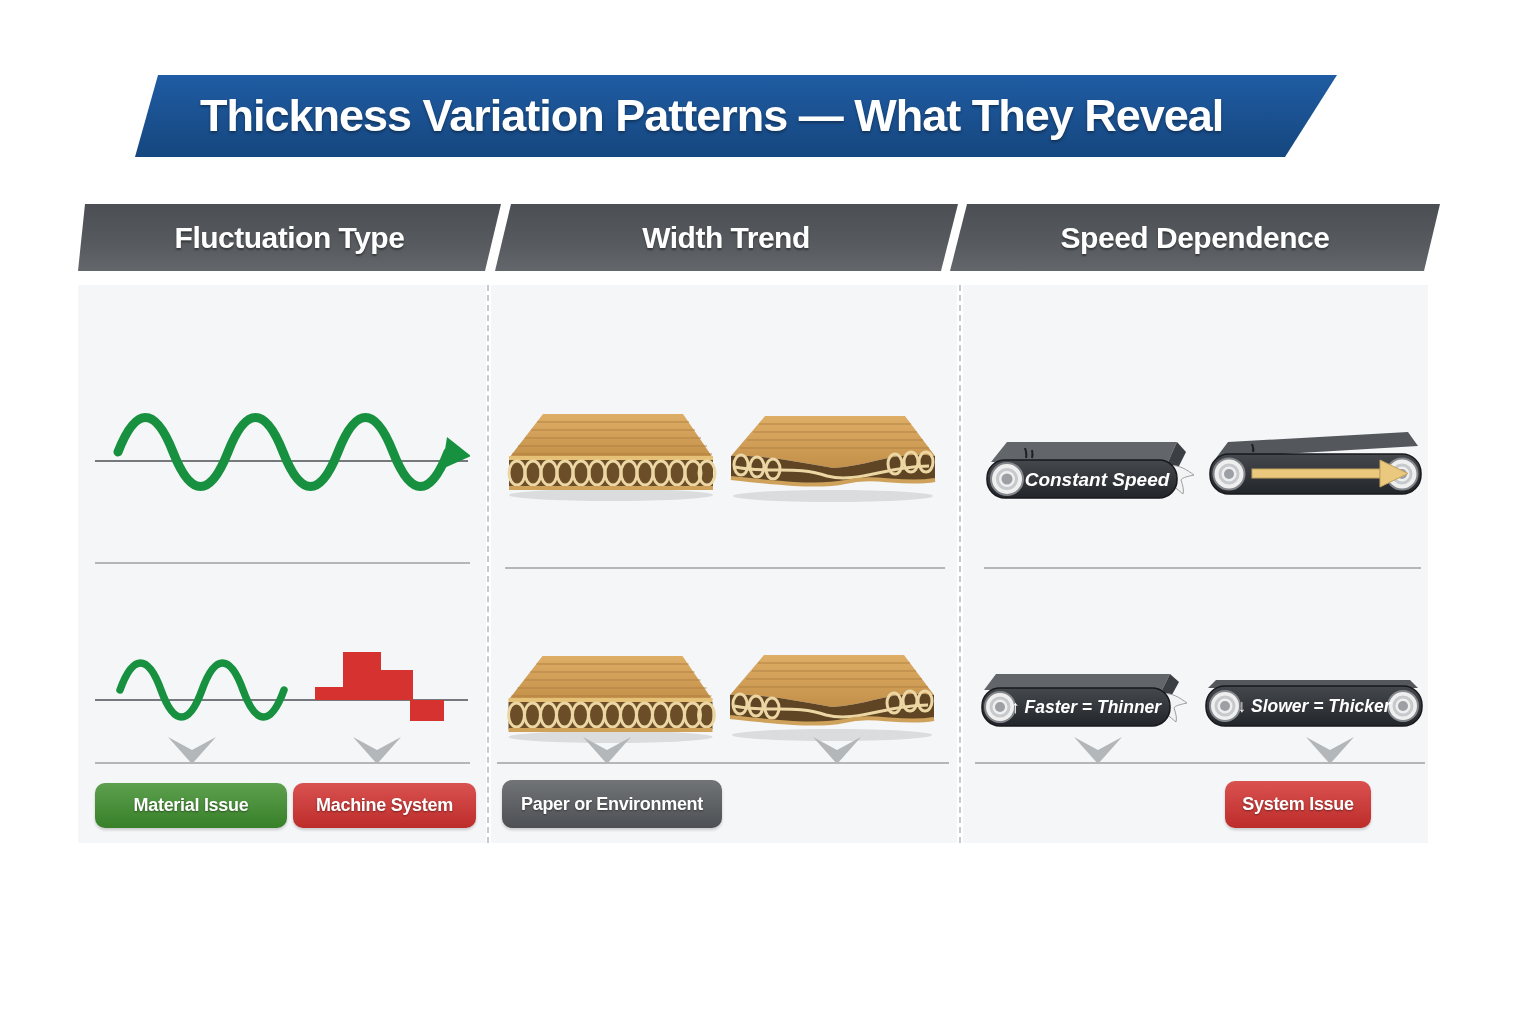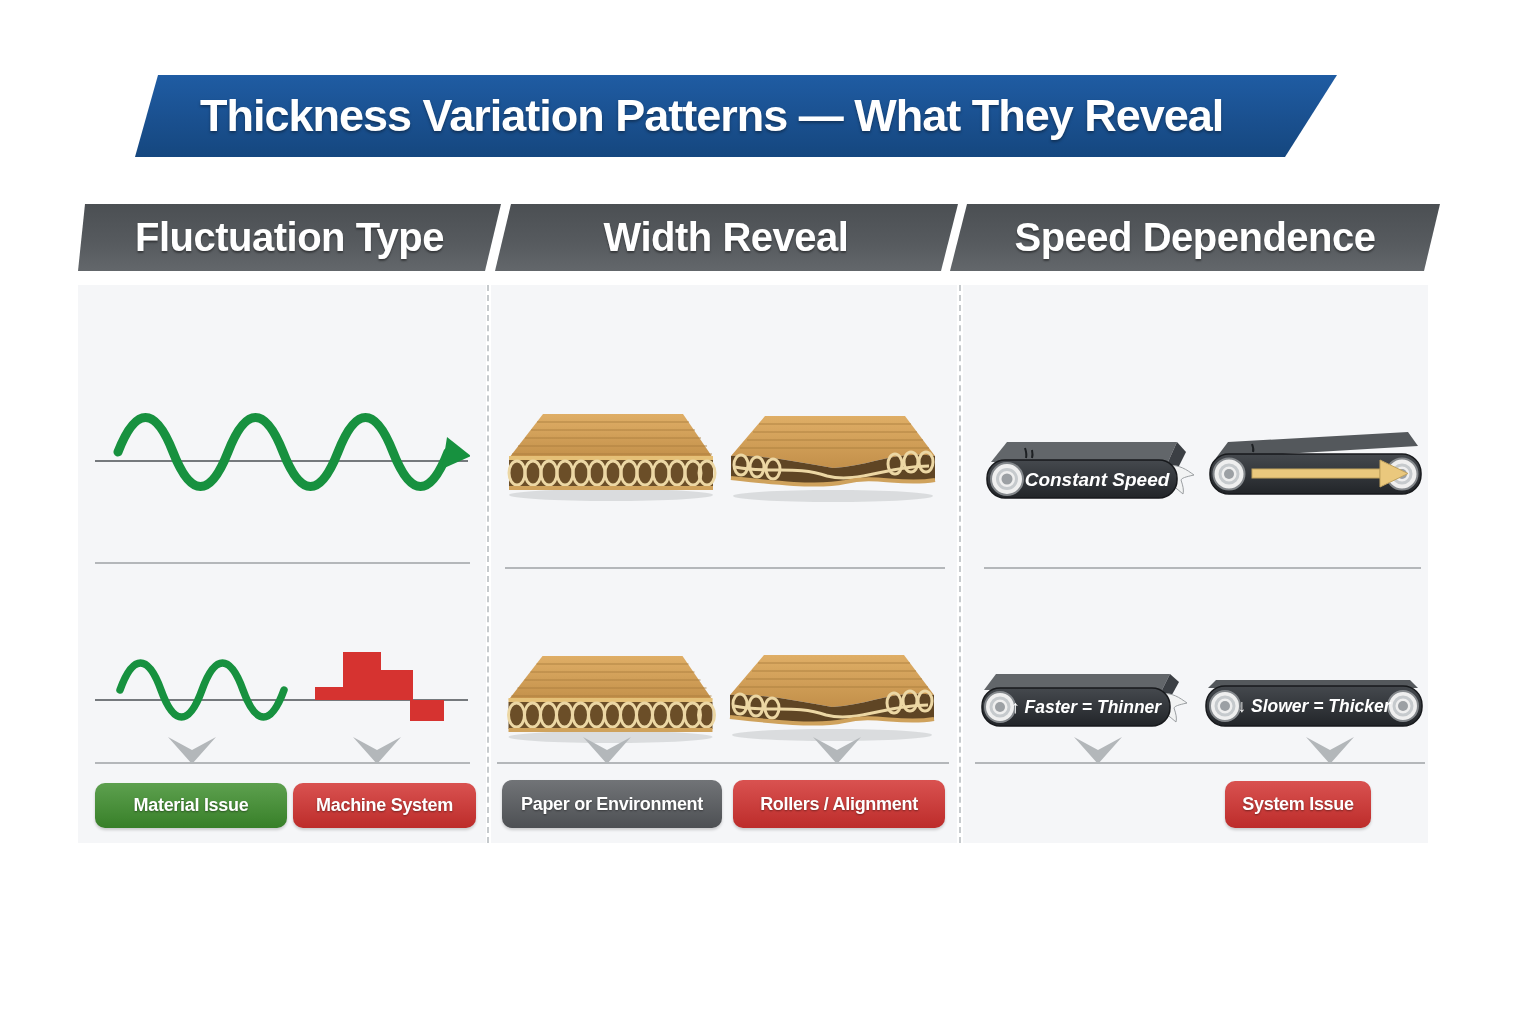--- a/index.html
+++ b/index.html
@@ -15,21 +15,21 @@
   }
   .banner .t{
     position:absolute;left:65px;top:0;width:1080px;height:82px;line-height:82px;
     color:#ffffff;font-size:45px;font-weight:700;letter-spacing:-1px;
     text-shadow:0 2px 3px rgba(0,0,0,.35);white-space:nowrap;
   }
   
   .hdr{
     position:absolute;top:204px;height:67px;
     background:linear-gradient(180deg,#4b4f53 0%,#575b5f 60%,#63676b 100%);
-    color:#fff;font-size:40px;font-weight:700;letter-spacing:-0.5px;
+    color:#fff;font-size:30px;font-weight:700;letter-spacing:-0.5px;
     display:flex;align-items:center;justify-content:center;
     text-shadow:0 2px 2px rgba(0,0,0,.4);
   }
   #hdr1{left:78px;width:423px;clip-path:polygon(7px 0,423px 0,407px 67px,0 67px);}
   #hdr2{left:494px;width:464px;clip-path:polygon(17px 0,464px 0,447px 67px,1px 67px);}
   #hdr3{left:950px;width:490px;clip-path:polygon(17px 0,490px 0,474px 67px,0 67px);}
   
   .panel{position:absolute;top:285px;height:558px;background:#f5f6f8;}
   #panel1{left:78px;width:408px;}
   #panel2{left:491px;width:466px;}
@@ -54,21 +54,21 @@
 </head>
 <body>
 
 <div id="stage">
 
   <div class="banner">
     <div class="t">Thickness Variation Patterns — What They Reveal</div>
   </div>
 
   <div class="hdr" id="hdr1">Fluctuation Type</div>
-  <div class="hdr" id="hdr2">Width Reveal</div>
+  <div class="hdr" id="hdr2">Width Trend</div>
   <div class="hdr" id="hdr3">Speed Dependence</div>
 
   <div class="panel" id="panel1"></div>
   <div class="panel" id="panel2"></div>
   <div class="panel" id="panel3"></div>
   <div class="vdash" style="left:487px;"></div>
   <div class="vdash" style="left:959px;"></div>
 
   <div class="hline" style="left:95px;top:562px;width:375px;"></div>
   <div class="hline" style="left:505px;top:567px;width:440px;"></div>
@@ -279,16 +279,15 @@
   <svg class="chev" style="left:1074px;top:737px;" viewBox="0 0 48 27">
       <polygon points="0,0 24,13 48,0 24,27" fill="#b3b7ba"></polygon>
     </svg>
   <svg class="chev" style="left:1306px;top:737px;" viewBox="0 0 48 27">
       <polygon points="0,0 24,13 48,0 24,27" fill="#b3b7ba"></polygon>
     </svg>
 
   <div class="chip" style="left: 95px; top: 783px; width: 192px; height: 45px; background-color: rgb(62, 142, 45);">Material Issue</div>
   <div class="chip" style="left: 293px; top: 783px; width: 183px; height: 45px; background-color: rgb(210, 49, 47);">Machine System</div>
   <div class="chip" style="left: 502px; top: 780px; width: 220px; height: 48px; background-color: rgb(86, 89, 93);">Paper or Environment</div>
-  <div class="chip" style="left: 733px; top: 780px; width: 212px; height: 48px; background-color: rgb(210, 49, 47);">Rollers / Alignment</div>
   <div class="chip" style="left: 1225px; top: 781px; width: 146px; height: 47px; background-color: rgb(210, 49, 47);">System Issue</div>
 
 </div>
 
 </body></html>

